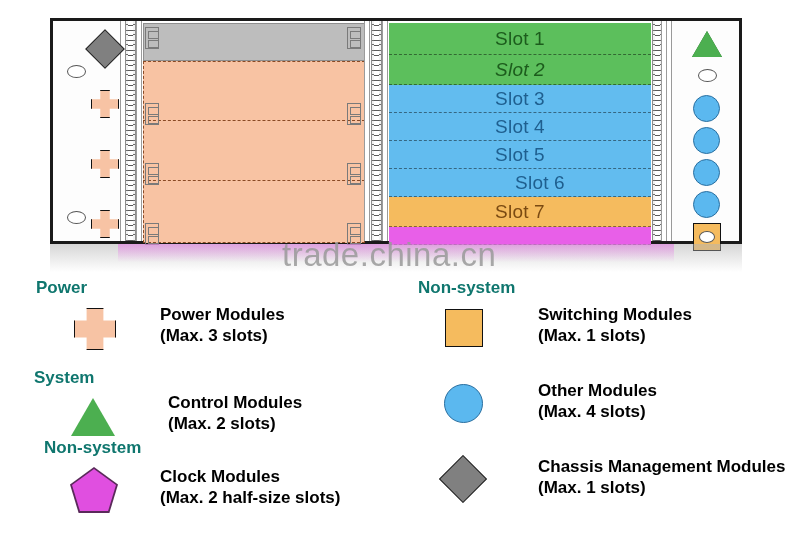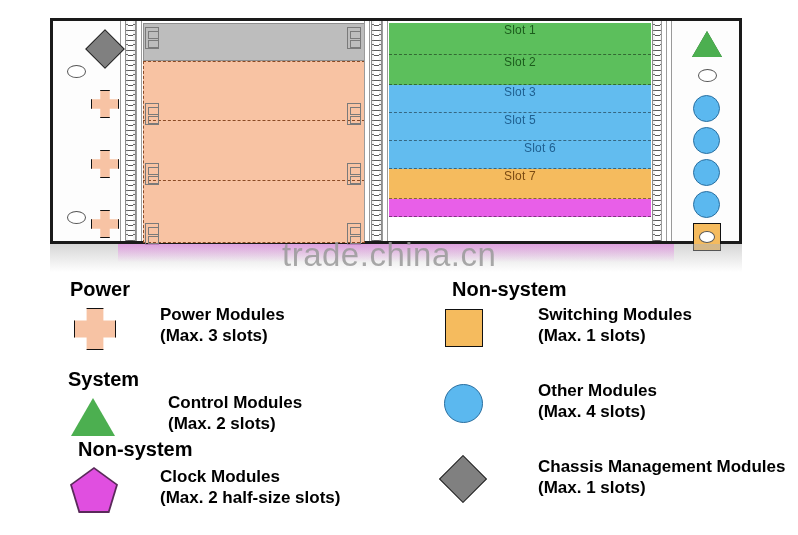--- a/index.html
+++ b/index.html
@@ -151,23 +151,23 @@
 
   
   .slot-stack {
     position: absolute;
     box-sizing: border-box;
   }
   .slot-row {
     position: relative;
     box-sizing: border-box;
     display: flex;
-    align-items: flex-start;
+    align-items: center;
     justify-content: center;
-    font-size: 12px;
+    font-size: 19px;
     letter-spacing: .2px;
   }
   .slot-row .slot-label { position: relative; z-index: 2; }
   .slot-row::after {
     content: "";
     position: absolute;
     left: 0; right: 0; bottom: 0;
     border-bottom: 1.3px dashed rgba(0,0,0,.45);
   }
   .slot-green  { background: #5cbf5c; color: #1c5c1c; }
@@ -242,25 +242,24 @@
     position: absolute;
     left: 0; top: 272px;
     width: 798px; height: 263px;
   }
   .legend-col { position: absolute; top: 0; }
   .legend-col.left  { left: 28px;  width: 380px; }
   .legend-col.right { left: 410px; width: 388px; }
 
   .group-head {
     position: absolute;
-    font-size: 20px;
+    font-size: 17px;
     font-weight: bold;
-    color: #000000;
+    color: #0f766e;
     white-space: nowrap;
-    margin-left: 34px;
   }
   .legend-row { position: absolute; }
   .legend-icon {
     position: absolute;
     left: 0; top: 0;
     width: 50px; height: 50px;
   }
   .legend-text {
     position: absolute;
     font-size: 17px;
@@ -373,25 +372,28 @@
 
       <div class="conn-tab" style="left:226px; top:6px;"></div>
       <div class="conn-tab" style="left:226px; top:82px;"></div>
       <div class="conn-tab" style="left:226px; top:142px;"></div>
       <div class="conn-tab" style="left:226px; top:202px;"></div>
 
       <div class="slot-stack" id="slot-stack" style="left:268px; right:20px; top:2px; bottom:2px;">
           <div class="slot-row slot-green" style="height: 32px;">
             <span class="slot-label">Slot 1</span>
           </div>
-          <div class="slot-row slot-green" style="height: 30px;">
+          <div class="slot-row slot-green" style="height: 30px; font-style: italic;">
             <span class="slot-label">Slot 2</span>
           </div>
           <div class="slot-row slot-blue" style="height: 28px;">
             <span class="slot-label">Slot 3</span>
+          </div>
+          <div class="slot-row slot-blue" style="height: 28px;">
+            <span class="slot-label">Slot 4</span>
           </div>
           <div class="slot-row slot-blue" style="height: 28px;">
             <span class="slot-label">Slot 5</span>
           </div>
           <div class="slot-row slot-blue" style="height: 28px; padding-left: 40px;">
             <span class="slot-label">Slot 6</span>
           </div>
           <div class="slot-row slot-orange" style="height: 30px;">
             <span class="slot-label">Slot 7</span>
           </div>

